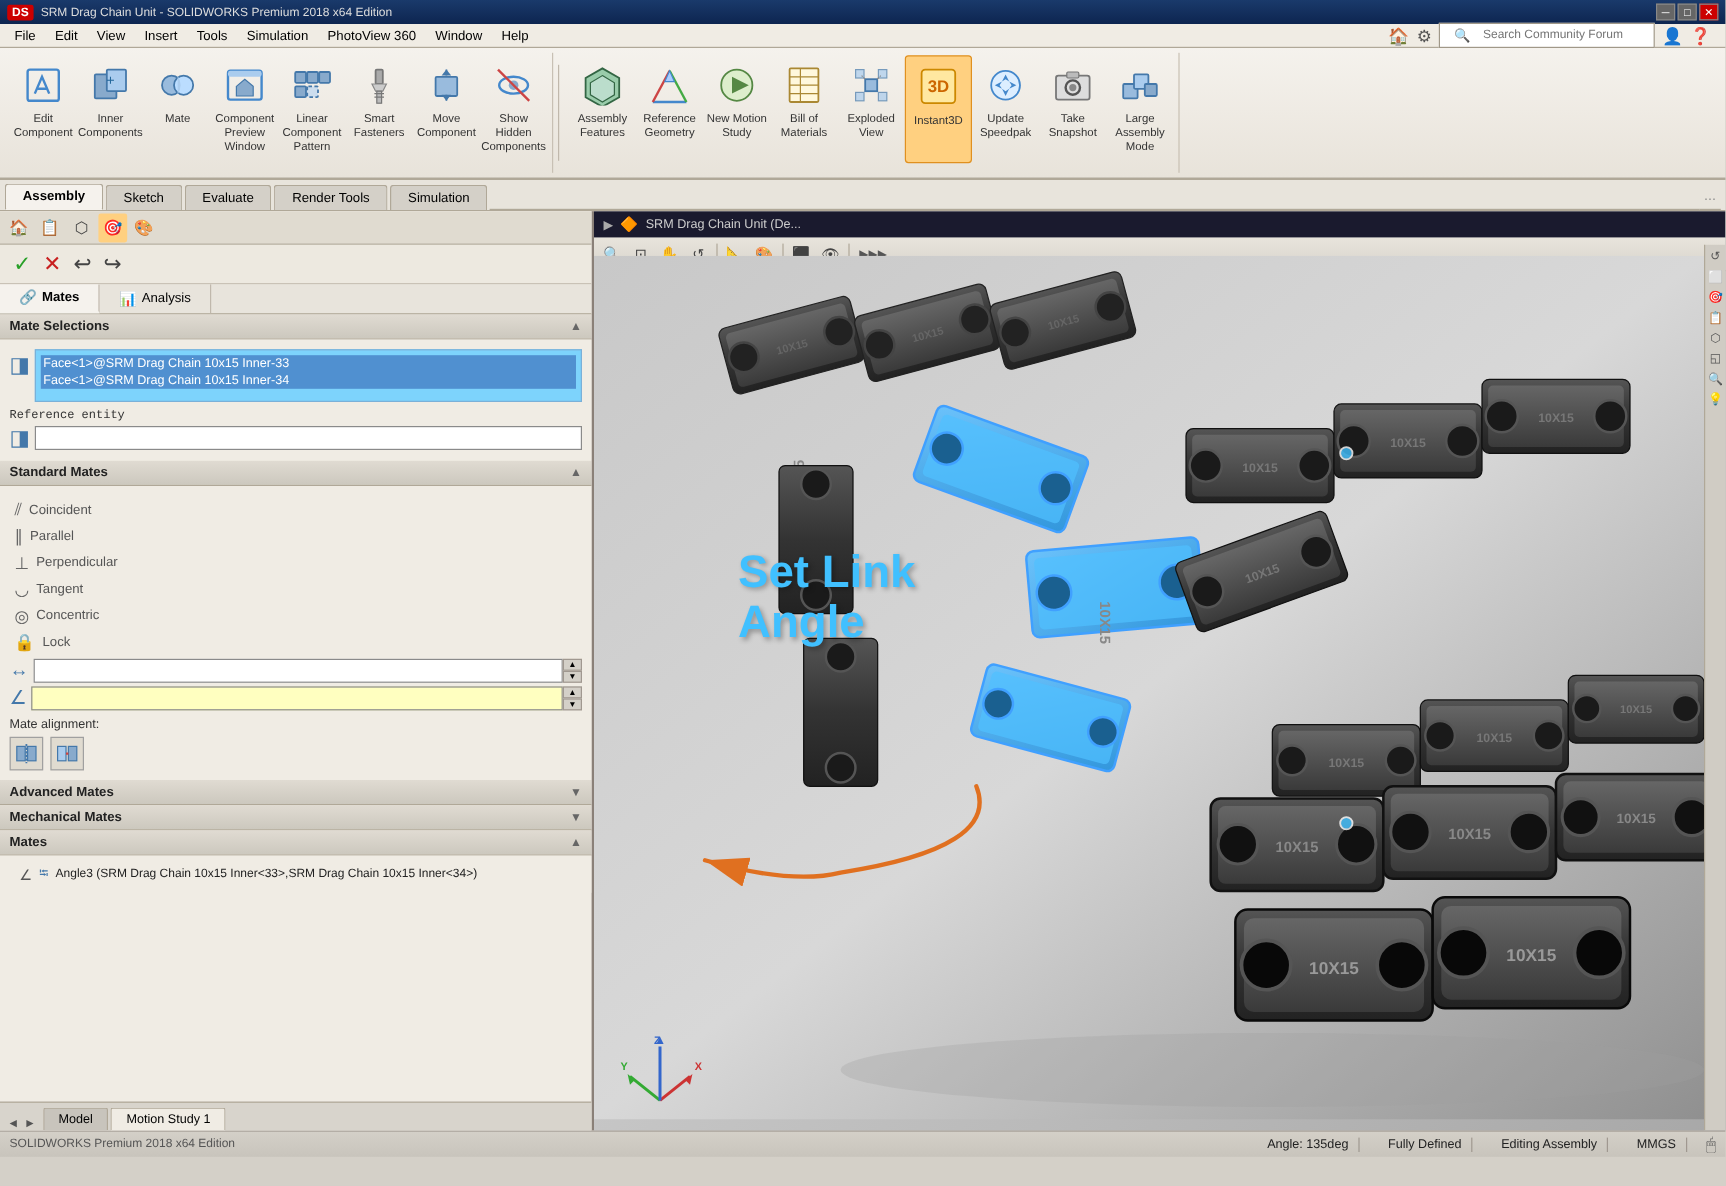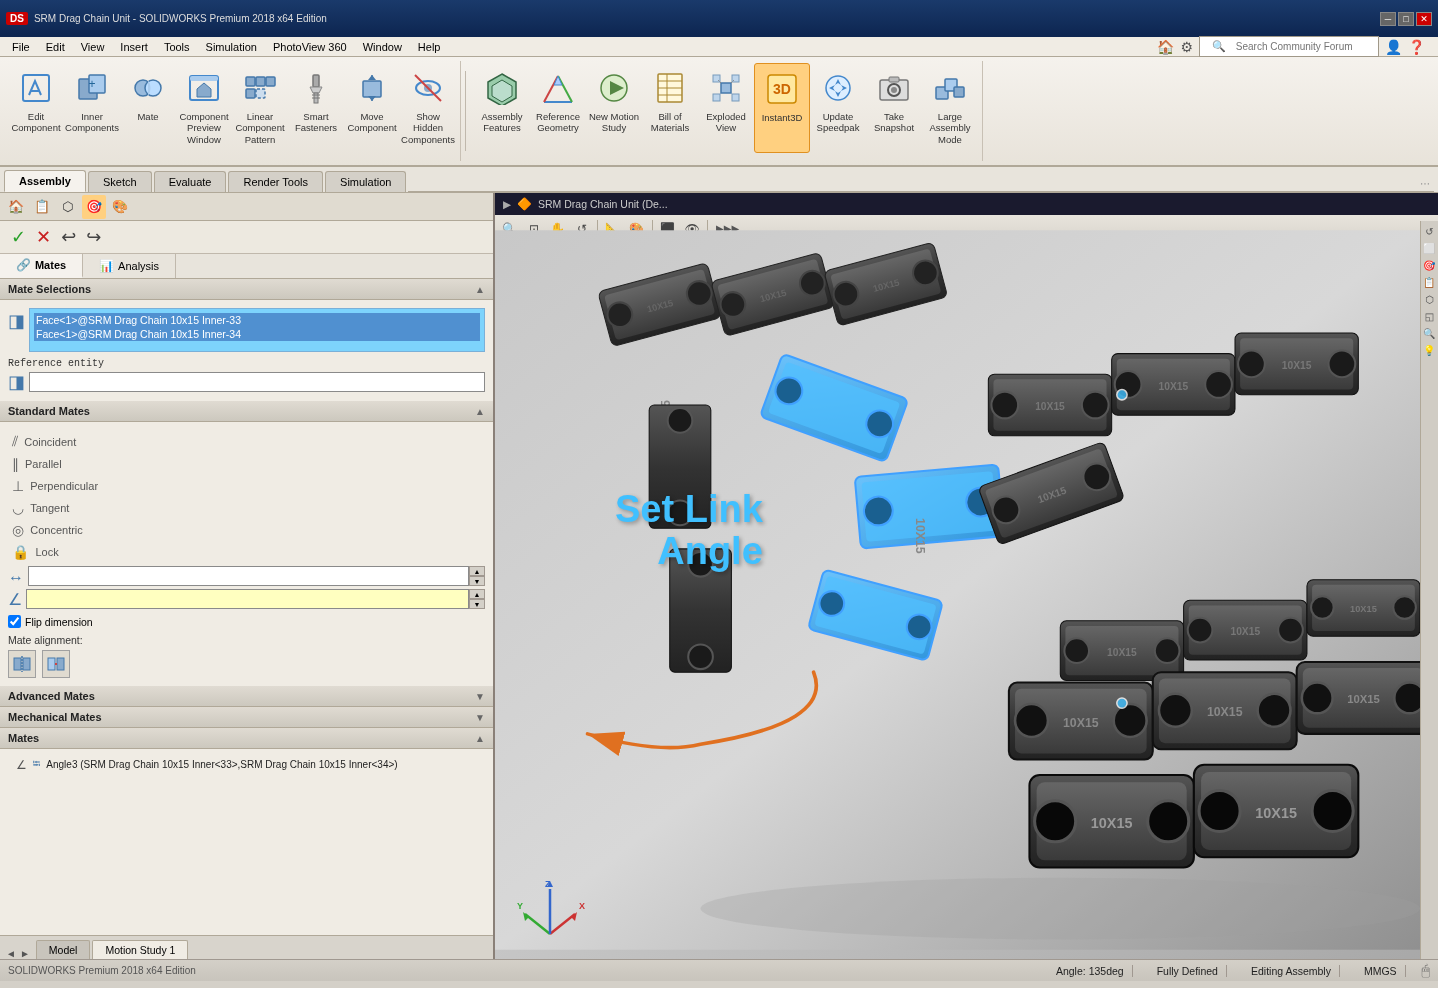--- a/index.html
+++ b/index.html
@@ -1,20 +1,20 @@
 <!DOCTYPE html>
 <html><head>
   <meta charset="utf-8">
   <style>
     * { box-sizing: border-box; margin: 0; padding: 0; }
     body { font-family: 'Segoe UI', Arial, sans-serif; font-size: 11px; background: #d4d0c8; overflow: hidden; width: 1438px; height: 988px; }
 
     
     #titlebar {
-      height: 37px;
+      height: 20px;
       background: linear-gradient(to bottom, #1a3a6b, #0d2550);
       display: flex;
       align-items: center;
       justify-content: space-between;
       padding: 0 6px;
       color: white;
     }
     #titlebar .win-controls { display: flex; gap: 2px; }
     #titlebar .win-btn { width: 16px; height: 14px; background: #666; border: 1px solid #888; font-size: 9px; color: white; display: flex; align-items: center; justify-content: center; cursor: pointer; }
     #titlebar .win-btn.close { background: #c00; }
@@ -802,24 +802,20 @@
 
         <div class="angle-input-row">
           <div style="font-size:16px;color:#4478aa;margin-right:4px;">∠</div>
           <input type="text" class="angle-input" style="">
           <div class="spin-btn-col">
             <div class="spin-btn">▲</div>
             <div class="spin-btn">▼</div>
           </div>
         </div>
 
-        <div class="flip-row">
-          <input type="checkbox" checked="" style="">
-          <label style="font-size:10.5px;">Flip dimension</label>
-        </div>
 
         <div class="mate-align-label">Mate alignment:</div>
         <div class="align-icons">
           <div class="align-icon-btn">
             <svg width="20" height="20" viewBox="0 0 20 20">
                 <rect x="2" y="4" width="7" height="12" fill="#88aacc" stroke="#4478aa" stroke-width="1"></rect>
                 <rect x="11" y="4" width="7" height="12" fill="#88aacc" stroke="#4478aa" stroke-width="1"></rect>
                 <line x1="10" y1="2" x2="10" y2="18" stroke="#4478aa" stroke-width="1.5" stroke-dasharray="2,1"></line>
               </svg>
           </div>
@@ -1077,21 +1073,21 @@
         <g transform="translate(170, 310)">
           <rect x="0" y="0" width="60" height="120" fill="url(#chainDark)" rx="5" stroke="#111" stroke-width="1"></rect>
           <circle cx="30" cy="15" r="12" fill="#1a1a1a" stroke="#555" stroke-width="2"></circle>
           <circle cx="30" cy="105" r="12" fill="#1a1a1a" stroke="#555" stroke-width="2"></circle>
         </g>
 
         <circle cx="610" cy="460" r="5" fill="#40c0ff" stroke="white" stroke-width="1.5" opacity="0.8"></circle>
         <circle cx="610" cy="160" r="5" fill="#40c0ff" stroke="white" stroke-width="1.5" opacity="0.8"></circle>
       </svg>
 
-      <div class="annotation-text" style="left:120px;top:268px;text-align:right;">
+      <div class="annotation-text" style="left:120px;top:253px;">
         <span>Set Link</span><br>
         <span>Angle</span>
       </div>
 
       <svg style="position:absolute;top:0;left:0;width:100%;height:100%;pointer-events:none;" viewBox="0 0 900 700">
         <defs>
           <marker id="arrowhead" markerWidth="10" markerHeight="7" refX="10" refY="3.5" orient="auto">
             <polygon points="0 0, 10 3.5, 0 7" fill="#e07020"></polygon>
           </marker>
         </defs>

